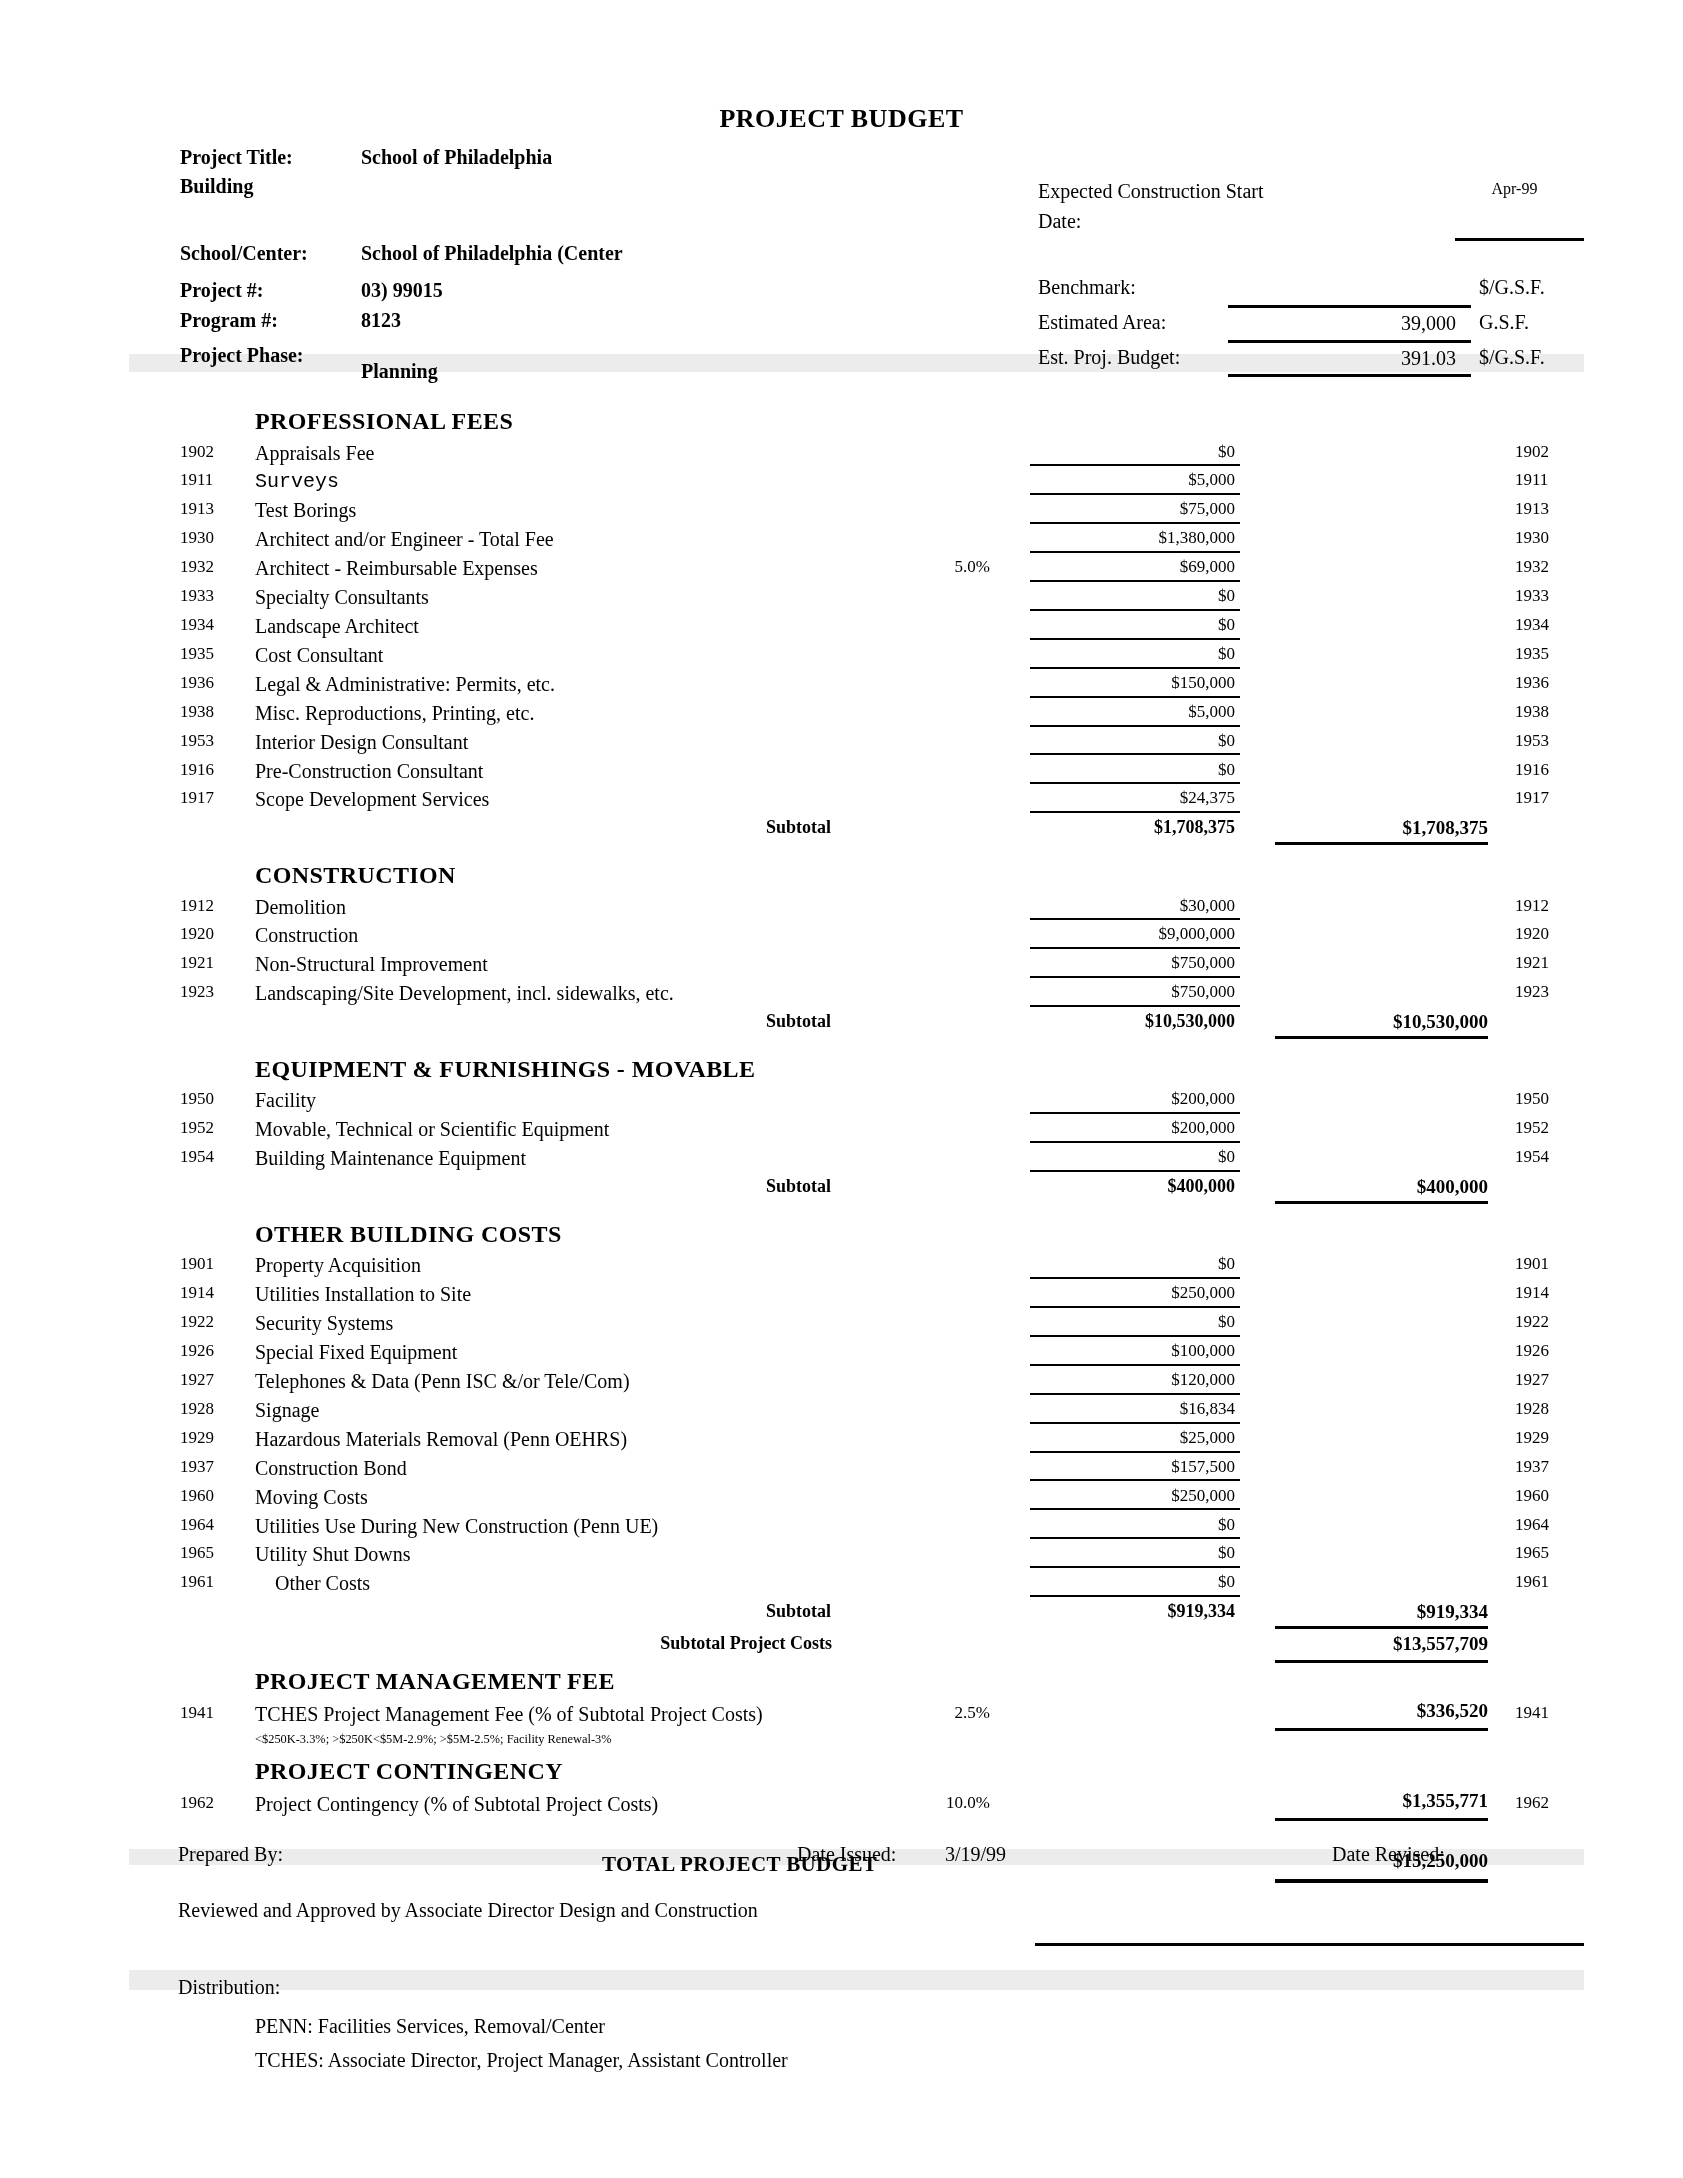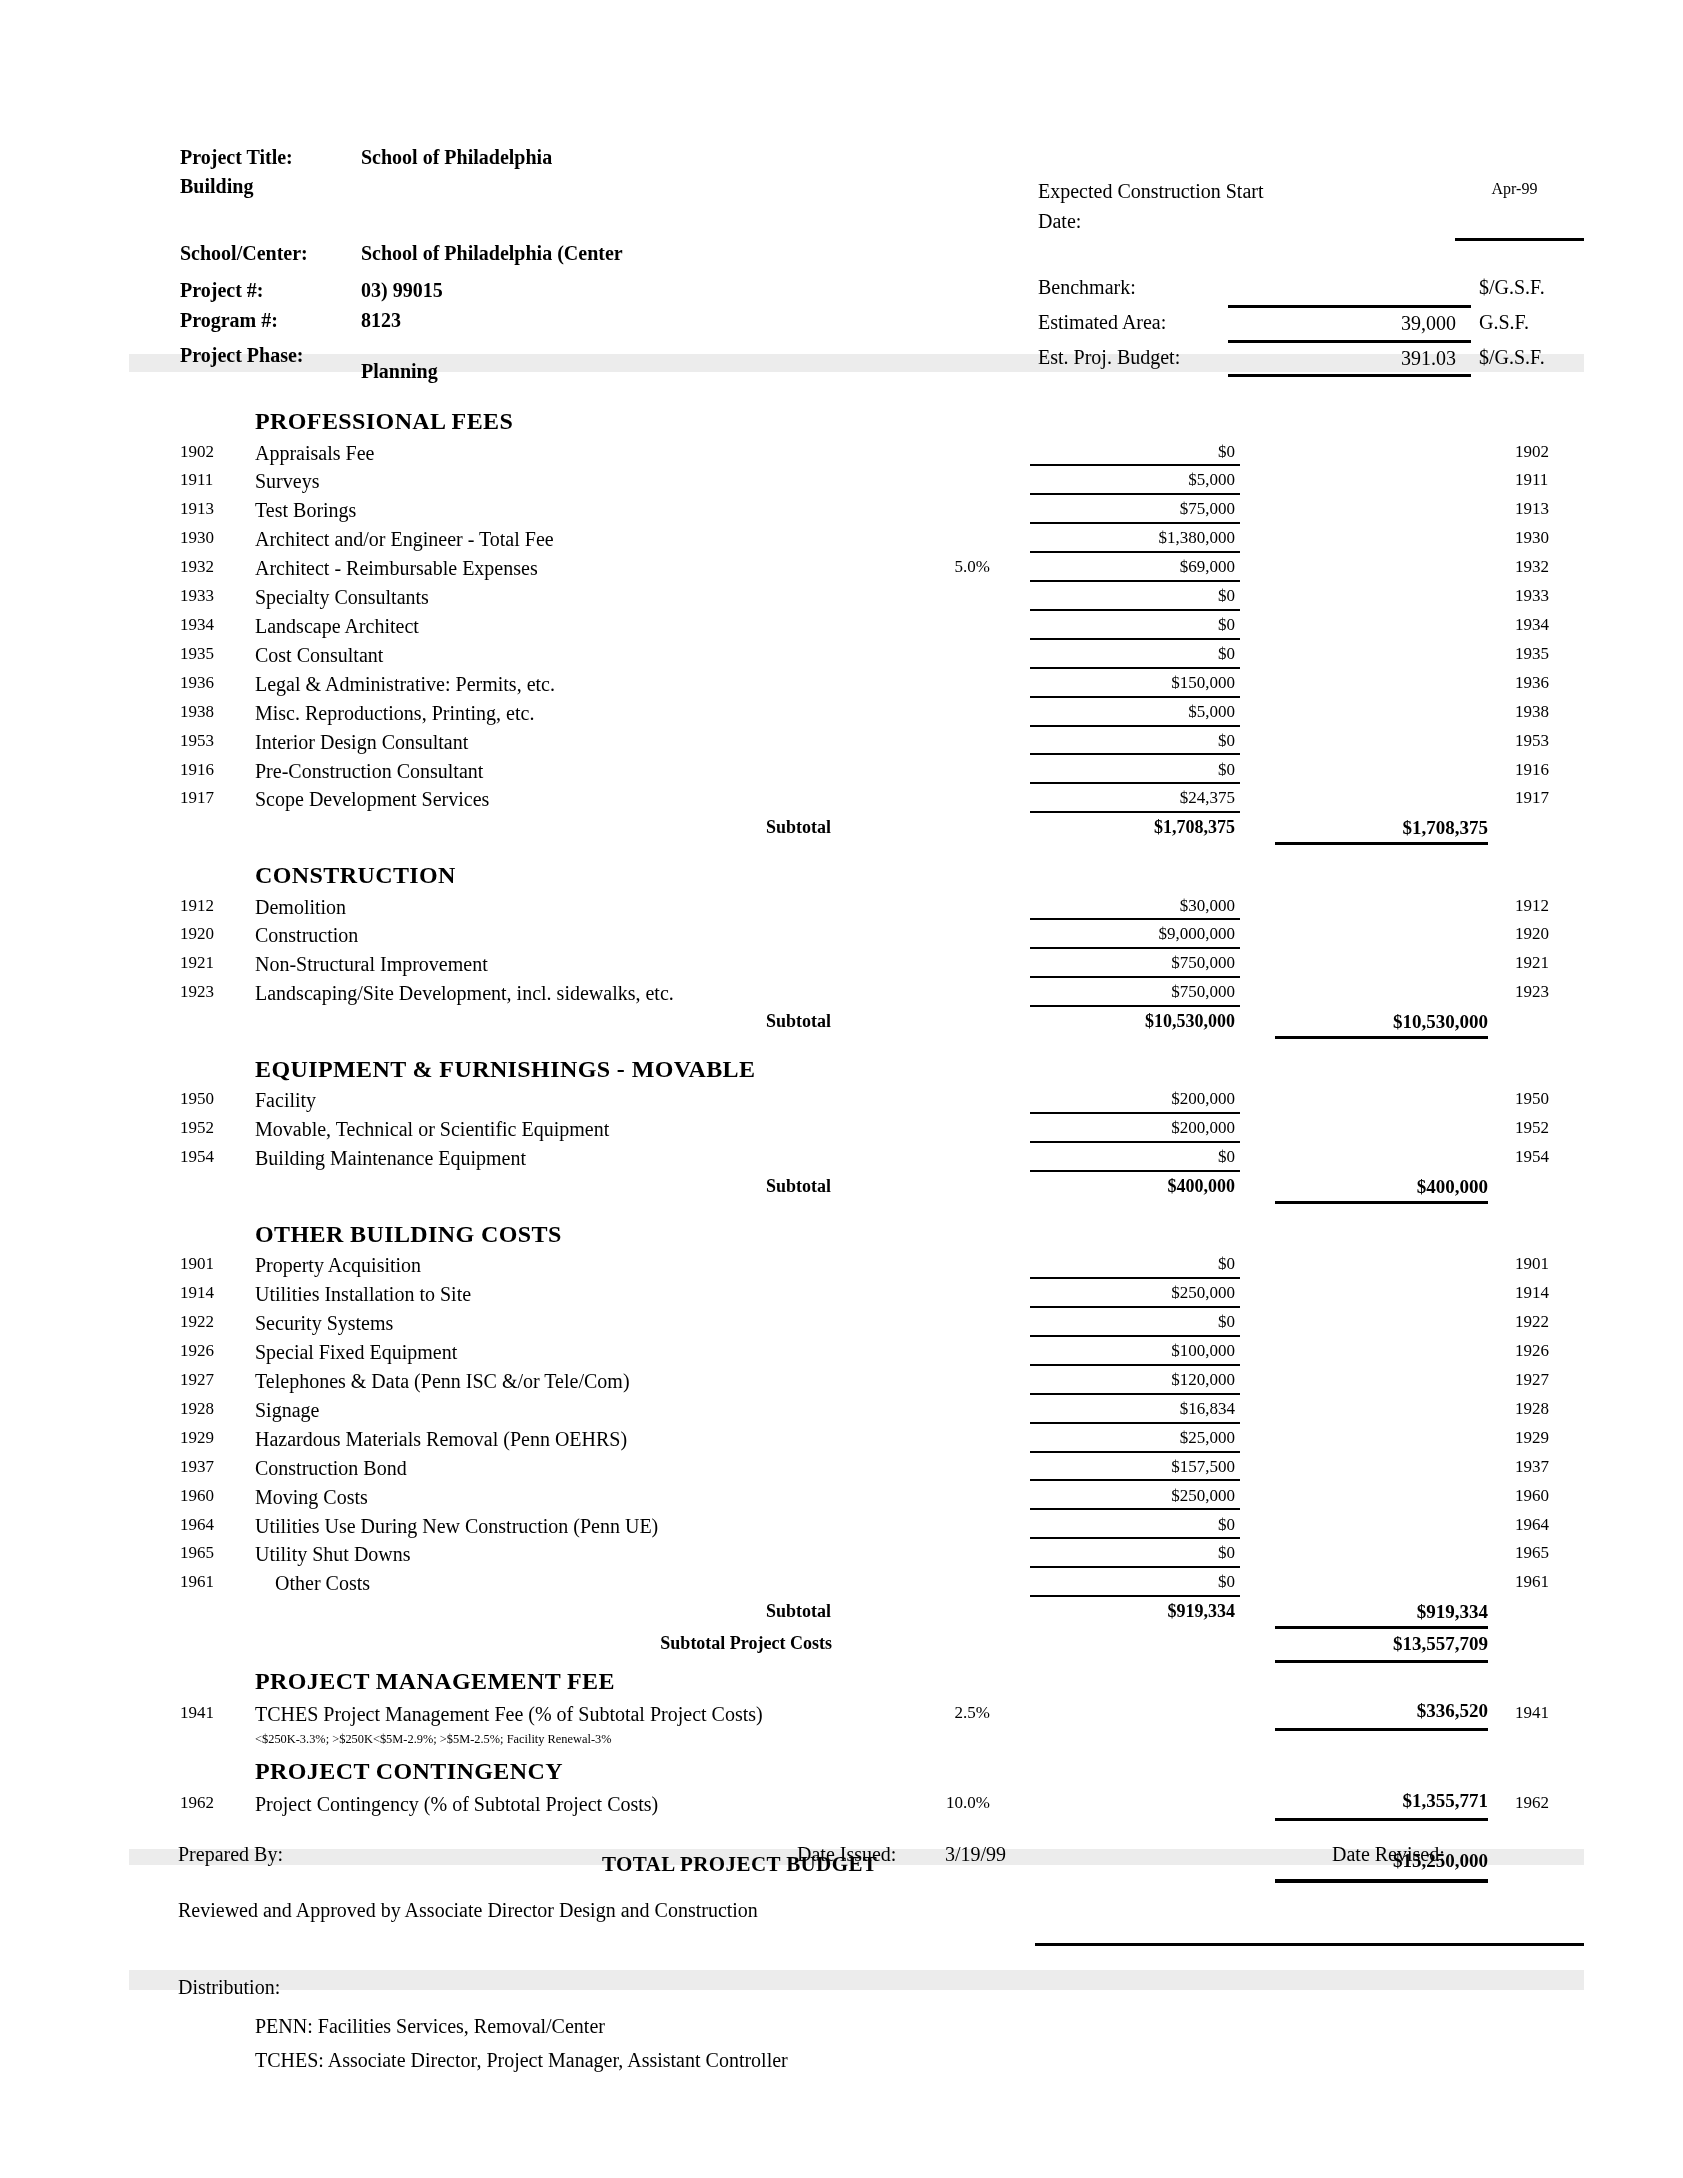--- a/index.html
+++ b/index.html
@@ -97,20 +97,21 @@
 <body>
 
 <div class="page">
 
   <div class="band b1"></div>
   <div class="band b2"></div>
   <div class="band b4"></div>
 
   <div class="layer" id="content-layer">
 
+    <div class="doc-title">PROJECT BUDGET</div>
 
     <div class="t hdr-label" style="left:180px; top:147px;">Project Title:</div>
     <div class="t hdr-value" style="left:361px; top:147px;">School of Philadelphia</div>
     <div class="t hdr-value" style="left:180px; top:176px;">Building</div>
 
     <div class="t hdr-label" style="left:180px; top:243px;">School/Center:</div>
     <div class="t hdr-value" style="left:361px; top:243px;">School of Philadelphia (Center</div>
 
     <div class="t hdr-label" style="left:180px; top:280px;">Project #:</div>
     <div class="t hdr-value" style="left:361px; top:280px;">03) 99015</div>
@@ -142,21 +143,21 @@
     <div class="t hr-unit" style="left:1479px; top:347px;">$/G.S.F.</div>
 
     <div id="body-rows">
         <div class="sect-head" style="position: absolute; left: 255px; top: 408px;">PROFESSIONAL  FEES</div>
         <div class="code-l" style="position: absolute; left: 180px; top: 442px; width: 59px;">1902</div>
         <div class="desc" style="position: absolute; left: 255px; top: 442px;">Appraisals Fee</div>
         <div class="amt" style="position: absolute; left: 1032px; top: 442px; width: 203px;">$0</div>
         <div style="position: absolute; background: rgb(0, 0, 0); left: 1030px; top: 464px; width: 210px; height: 2px;"></div>
         <div class="code-r" style="position: absolute; left: 1515px; top: 442px; width: 69px;">1902</div>
         <div class="code-l" style="position: absolute; left: 180px; top: 470px; width: 59px;">1911</div>
-        <div class="desc" style="position: absolute; left: 255px; top: 470px;">Surveys</div>
+        <div class="desc" style="position: absolute; left: 255px; top: 470px; font-family: Liberation Mono, monospace;">Surveys</div>
         <div class="amt" style="position: absolute; left: 1032px; top: 470px; width: 203px;">$5,000</div>
         <div style="position: absolute; background: rgb(0, 0, 0); left: 1030px; top: 493px; width: 210px; height: 2px;"></div>
         <div class="code-r" style="position: absolute; left: 1515px; top: 470px; width: 69px;">1911</div>
         <div class="code-l" style="position: absolute; left: 180px; top: 499px; width: 59px;">1913</div>
         <div class="desc" style="position: absolute; left: 255px; top: 499px;">Test  Borings</div>
         <div class="amt" style="position: absolute; left: 1032px; top: 499px; width: 203px;">$75,000</div>
         <div style="position: absolute; background: rgb(0, 0, 0); left: 1030px; top: 522px; width: 210px; height: 2px;"></div>
         <div class="code-r" style="position: absolute; left: 1515px; top: 499px; width: 69px;">1913</div>
         <div class="code-l" style="position: absolute; left: 180px; top: 528px; width: 59px;">1930</div>
         <div class="desc" style="position: absolute; left: 255px; top: 528px;">Architect and/or Engineer - Total Fee</div>

